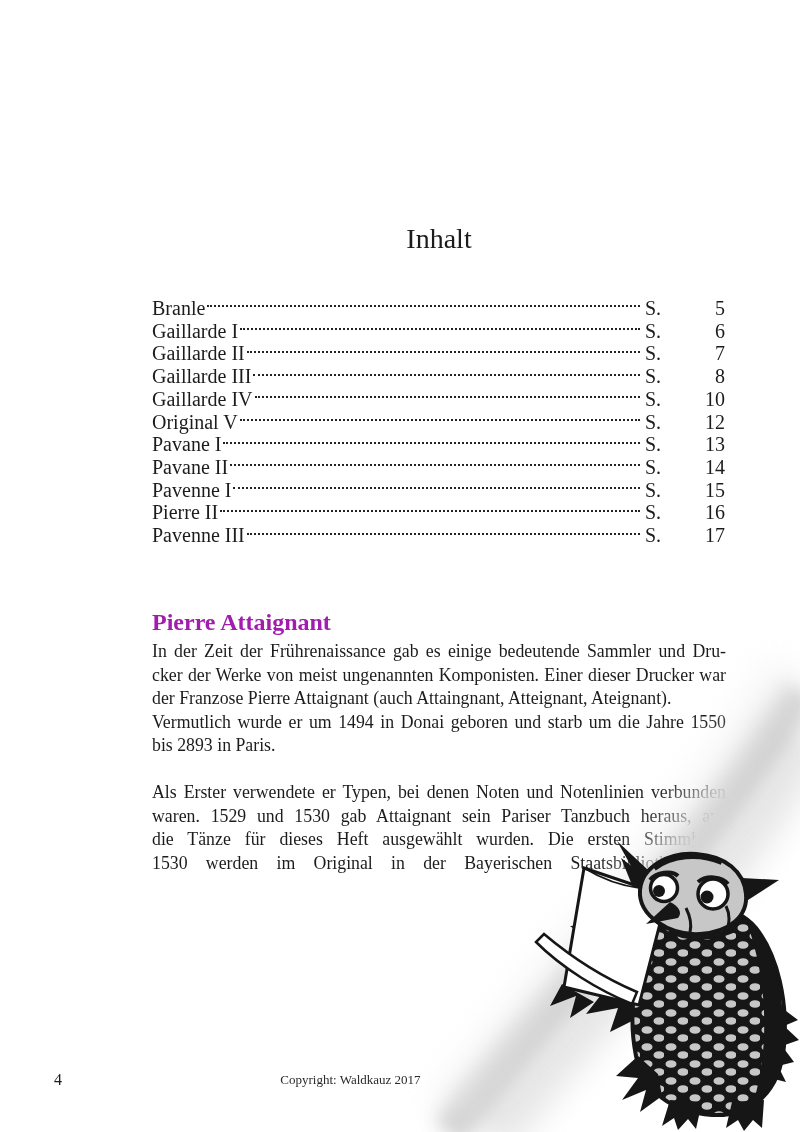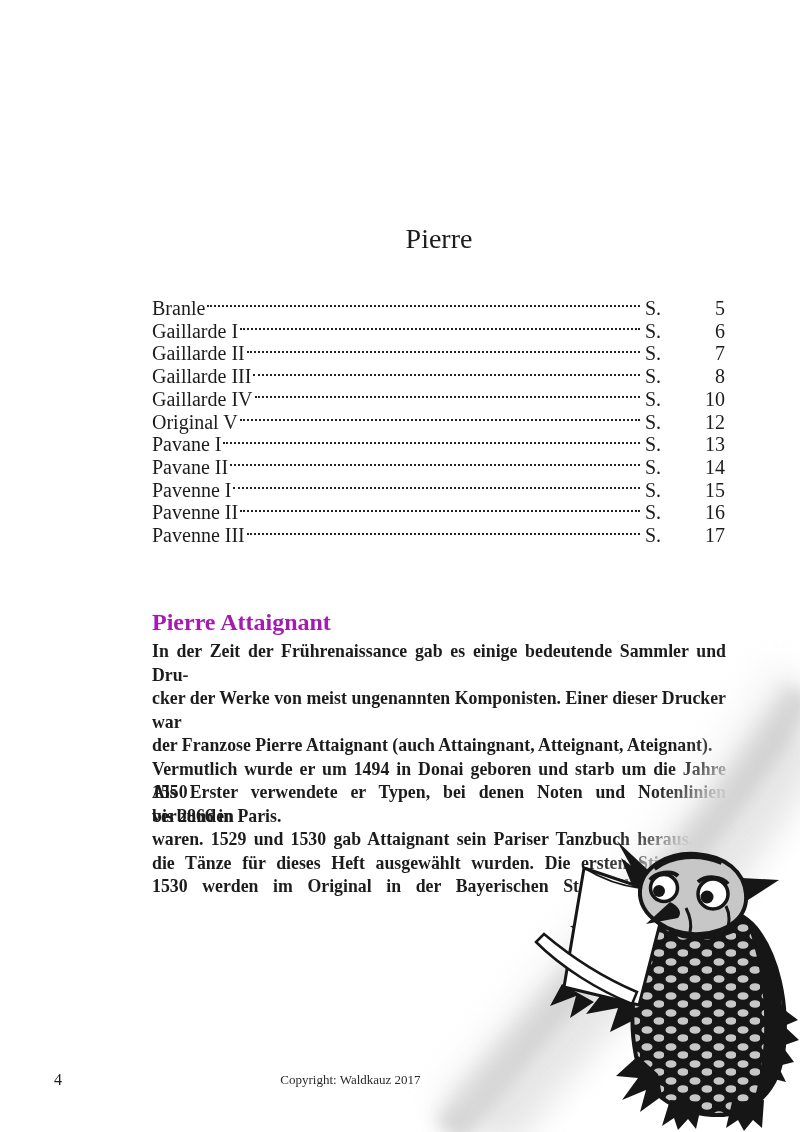--- a/index.html
+++ b/index.html
@@ -21,39 +21,39 @@
     border-bottom:2.4px dotted #222;
     transform:translateY(-2px);
   }
   .toc-s{width:24px;margin-left:2px;}
   .toc-page{width:56px;text-align:right;}
   
   .heading{
     position:absolute;top:609px;left:152px;width:574px;margin:0;
     font-size:24px;font-weight:bold;line-height:27px;color:#a21caf;
   }
-  .para{position:absolute;left:152px;width:574px;font-size:17.8px;line-height:23.5px;font-weight:bold;}
+  .para{position:absolute;left:152px;width:574px;font-size:17.8px;line-height:23.5px;}
   #para1{top:640px;}
   #para2{top:781px;}
   .line{text-align:left;}
   .line.just{text-align:justify;text-align-last:justify;}
   
   .pagenum{position:absolute;left:54px;top:1070px;font-size:16px;line-height:20px;}
   .footer{position:absolute;left:0;top:1071px;width:701px;text-align:center;
     font-size:13px;line-height:17px;color:#2a2a2a;}
   
   .curl{position:absolute;left:0;top:0;width:800px;height:1132px;pointer-events:none;}
   .owl{position:absolute;left:520px;top:838px;width:280px;height:294px;pointer-events:none;}
 </style>
 </head>
 <body>
 
 <div class="page">
 
-  <h1 class="title">Pierre</h1>
+  <h1 class="title">Inhalt</h1>
 
   <div class="toc" id="toc">
   <div class="toc-row">
     <span class="toc-label">Branle</span>
     <span class="toc-leader"></span>
     <span class="toc-s">S.</span>
     <span class="toc-page">5</span>
   </div>
 
   <div class="toc-row">
@@ -106,42 +106,42 @@
   </div>
 
   <div class="toc-row">
     <span class="toc-label">Pavenne I</span>
     <span class="toc-leader"></span>
     <span class="toc-s">S.</span>
     <span class="toc-page">15</span>
   </div>
 
   <div class="toc-row">
-    <span class="toc-label">Pavenne II</span>
+    <span class="toc-label">Pierre II</span>
     <span class="toc-leader"></span>
     <span class="toc-s">S.</span>
     <span class="toc-page">16</span>
   </div>
 
   <div class="toc-row">
     <span class="toc-label">Pavenne III</span>
     <span class="toc-leader"></span>
     <span class="toc-s">S.</span>
     <span class="toc-page">17</span>
   </div>
 </div>
 
   <h2 class="heading">Pierre Attaignant</h2>
 
   <div class="para" id="para1">
       <div class="line just">In der Zeit der Frührenaissance gab es einige bedeutende Sammler und Dru-</div>
       <div class="line just">cker der Werke von meist ungenannten Komponisten. Einer dieser Drucker war</div>
       <div class="line">der Franzose Pierre Attaignant (auch Attaingnant, Atteignant, Ateignant).</div>
       <div class="line just">Vermutlich wurde er um 1494 in Donai geboren und starb um die Jahre 1550</div>
-      <div class="line">bis 2866 in Paris.</div>
+      <div class="line">bis 2893 in Paris.</div>
     </div>
   <div class="para" id="para2">
       <div class="line just">Als Erster verwendete er Typen, bei denen Noten und Notenlinien verbunden</div>
       <div class="line just">waren. 1529 und 1530 gab Attaignant sein Pariser Tanzbuch heraus, aus</div>
       <div class="line just">die Tänze für dieses Heft ausgewählt wurden. Die ersten Stimmbüch</div>
       <div class="line just">1530 werden im Original in der Bayerischen Staatsbibliothek auf</div>
     </div>
 
   <svg class="curl" viewBox="0 0 800 1132" xmlns="http://www.w3.org/2000/svg">
     <defs>

